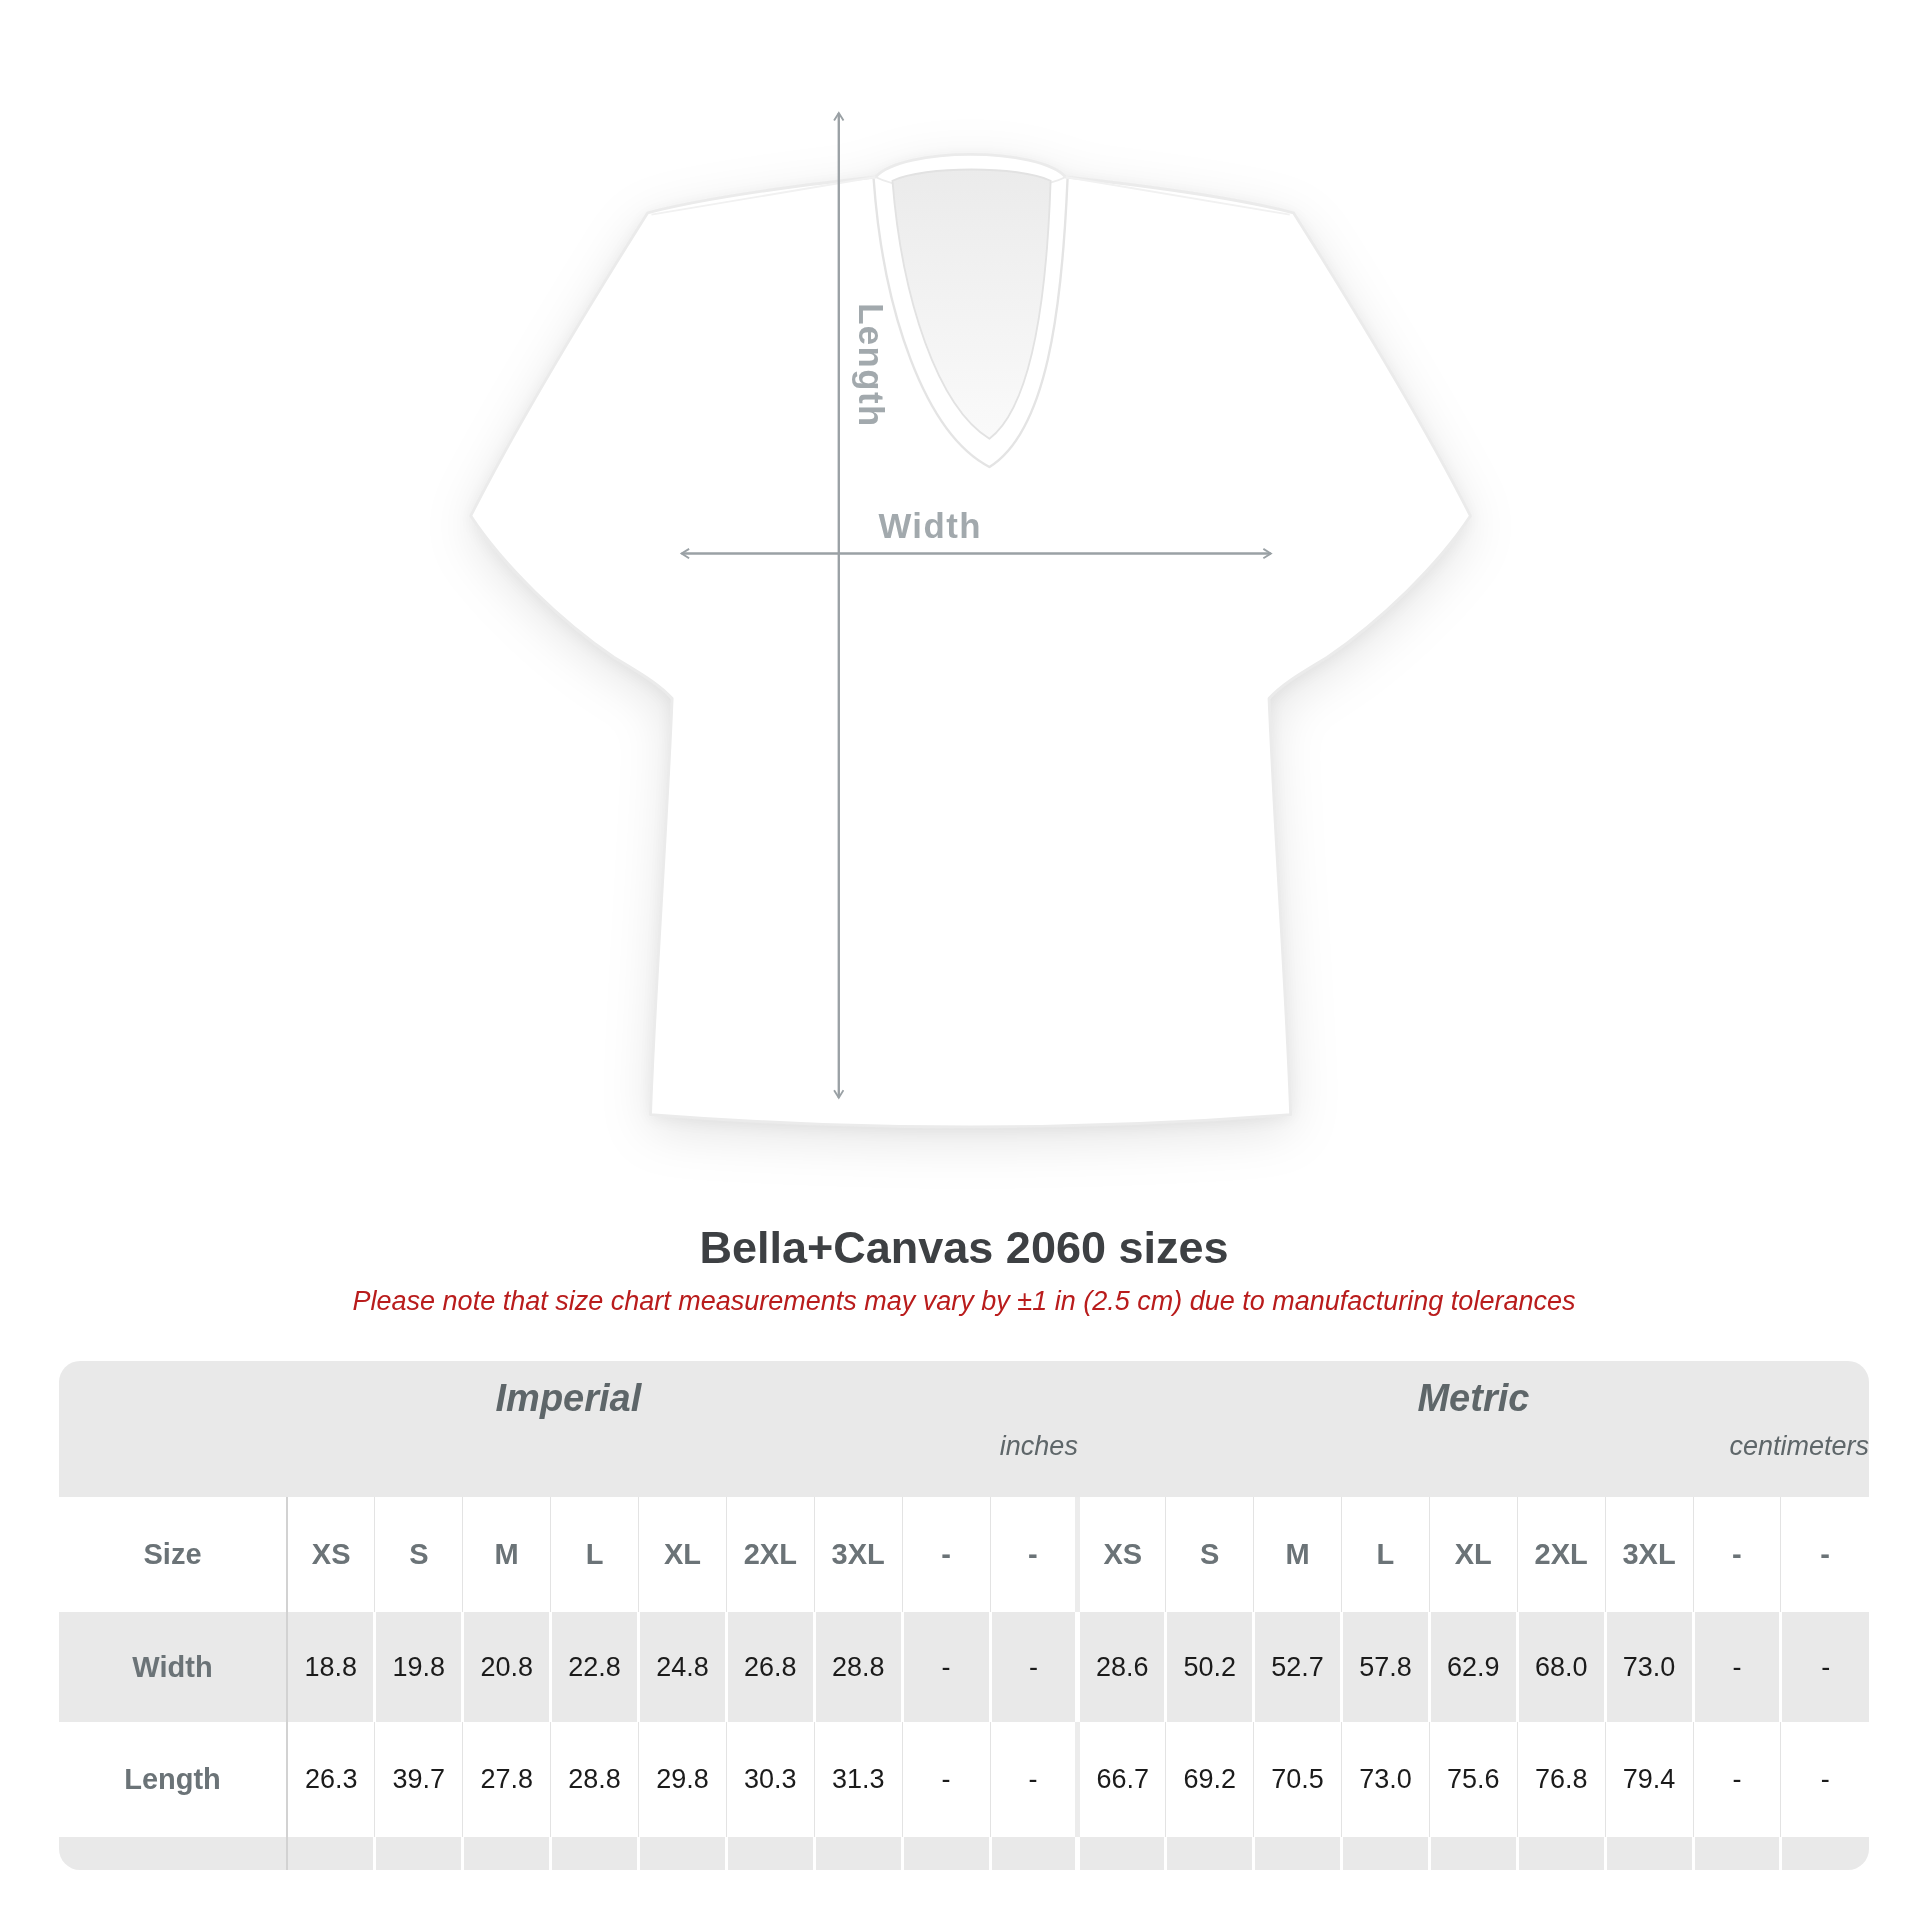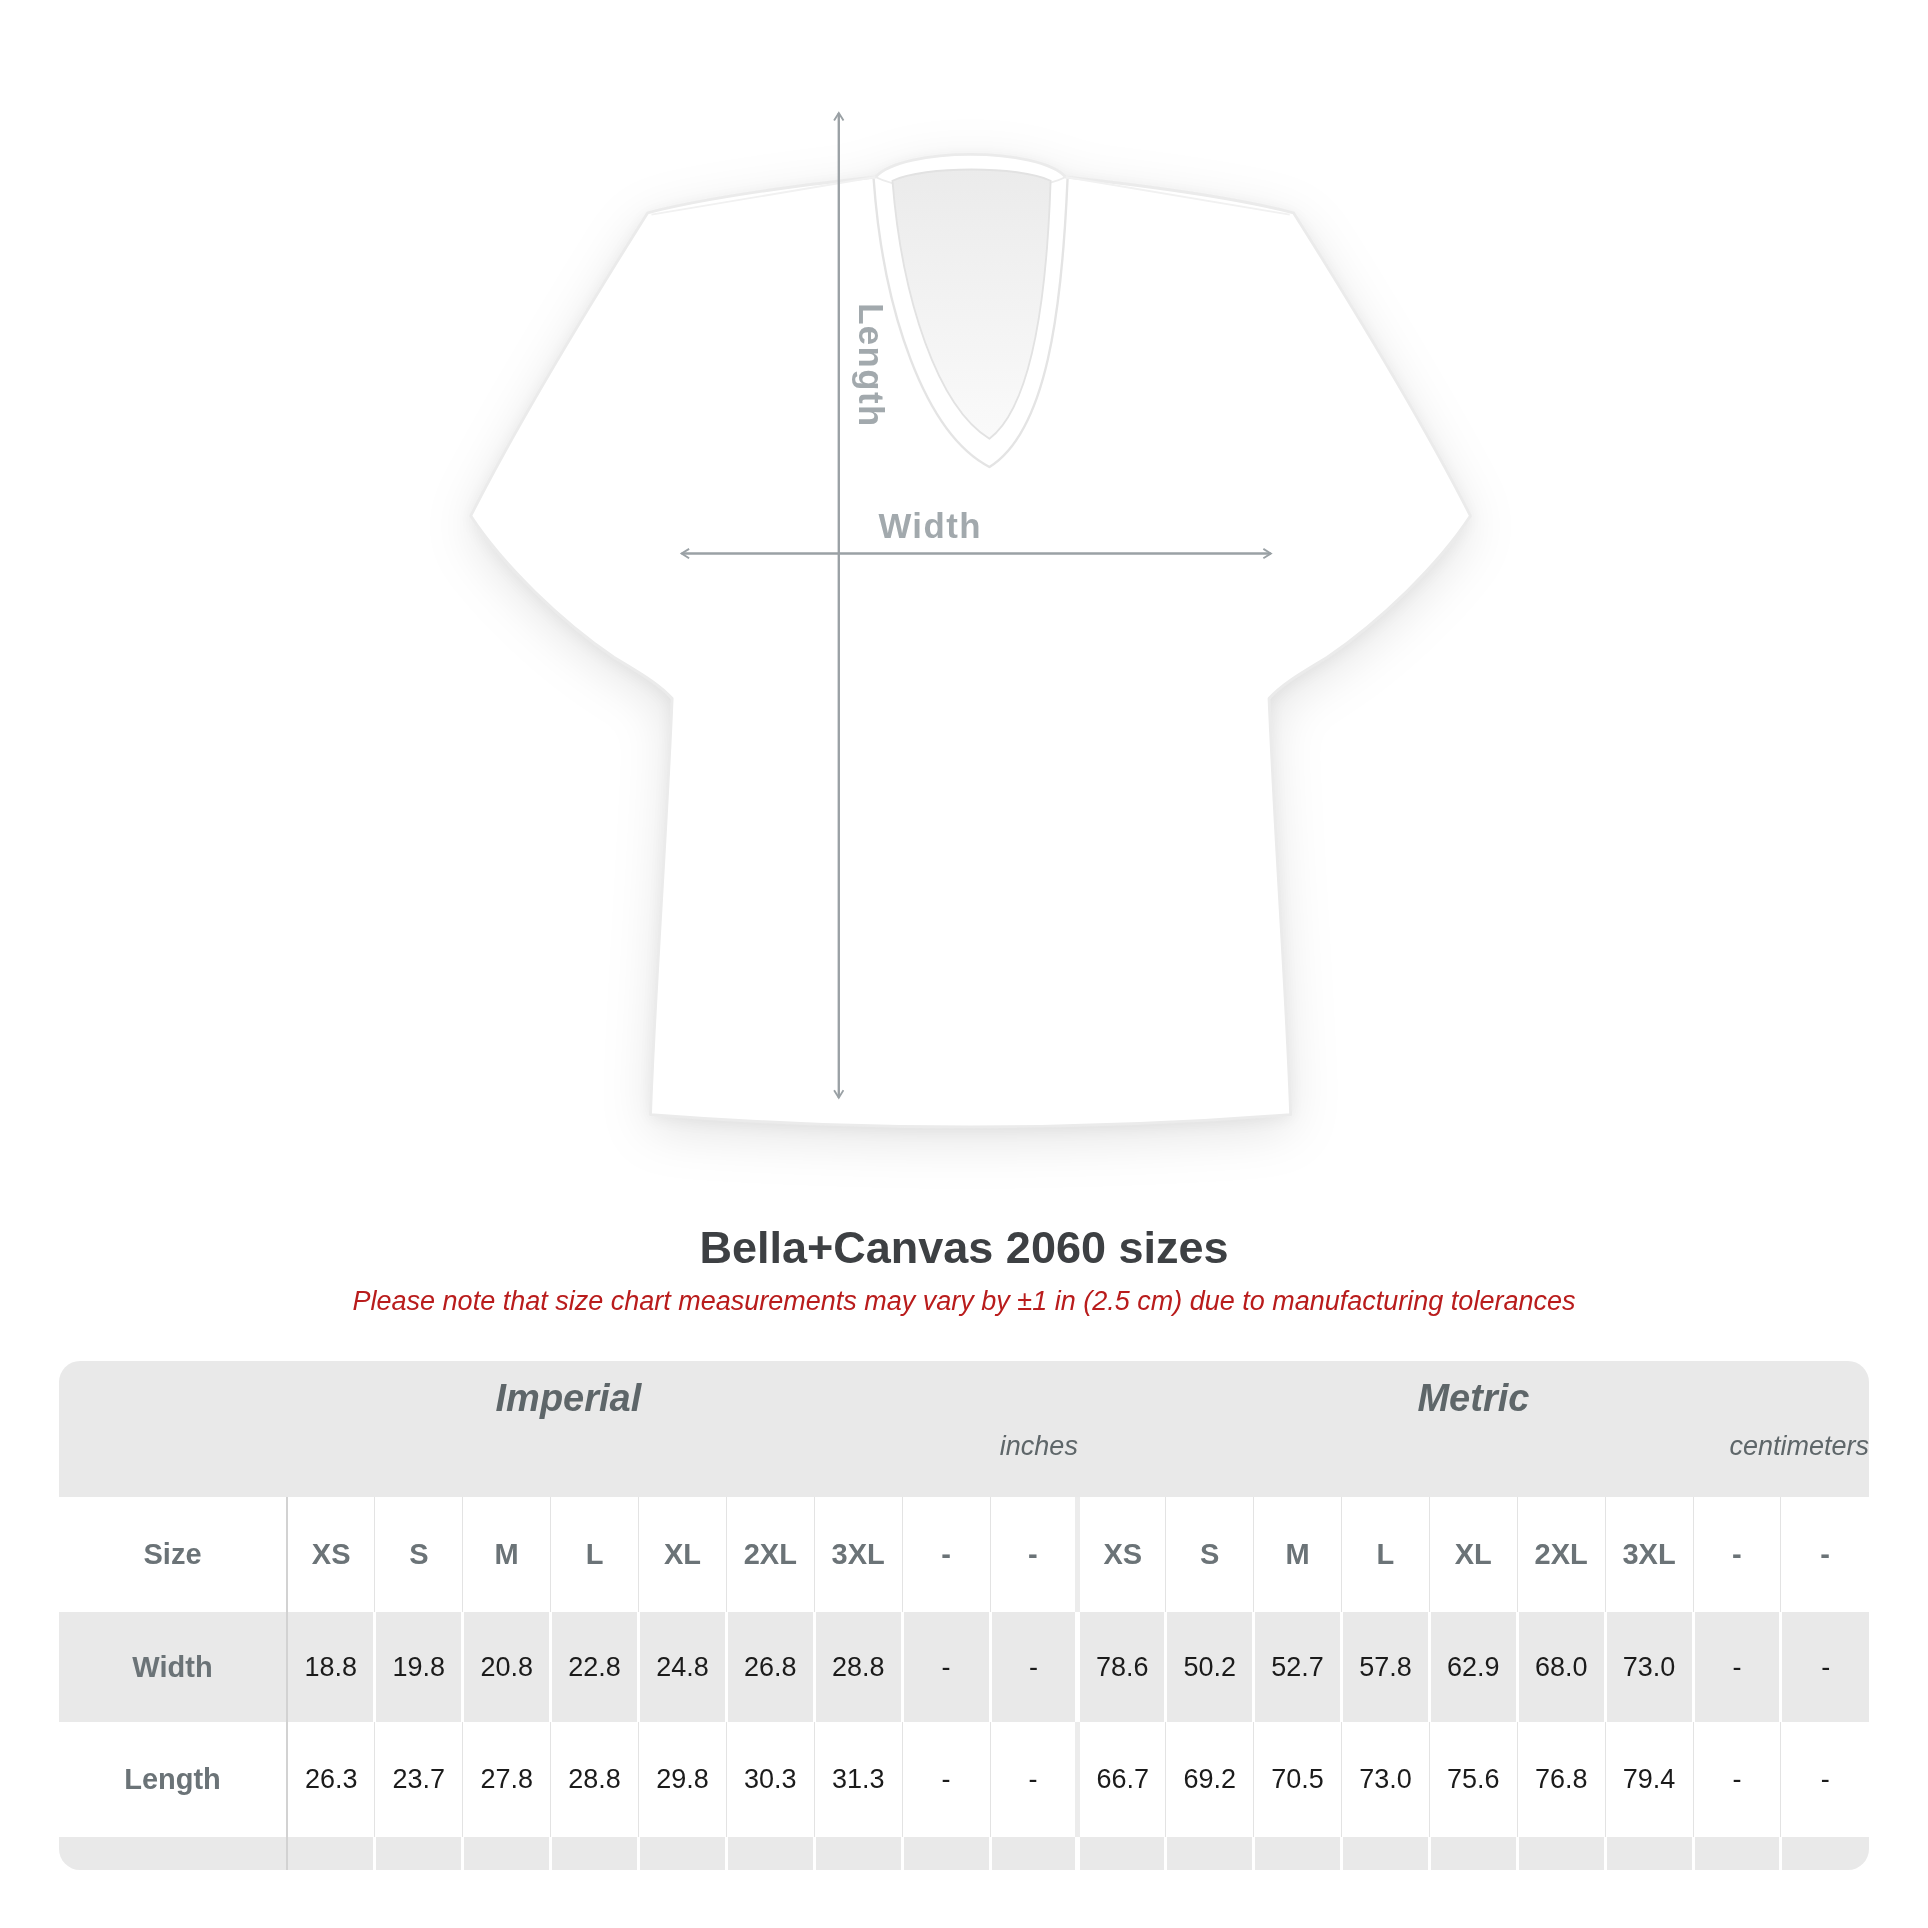--- a/index.html
+++ b/index.html
@@ -174,35 +174,35 @@
       <th class="row-label">Width</th>
       <td class="val">18.8</td>
       <td class="val">19.8</td>
       <td class="val">20.8</td>
       <td class="val">22.8</td>
       <td class="val">24.8</td>
       <td class="val">26.8</td>
       <td class="val">28.8</td>
       <td class="val">-</td>
       <td class="val">-</td>
-      <td class="val">78.6</td>
+      <td class="val">28.6</td>
       <td class="val">50.2</td>
       <td class="val">52.7</td>
       <td class="val">57.8</td>
       <td class="val">62.9</td>
       <td class="val">68.0</td>
       <td class="val">73.0</td>
       <td class="val">-</td>
       <td class="val">-</td>
     </tr>
 
     <tr class="r-white">
       <th class="row-label">Length</th>
       <td class="val">26.3</td>
-      <td class="val">23.7</td>
+      <td class="val">39.7</td>
       <td class="val">27.8</td>
       <td class="val">28.8</td>
       <td class="val">29.8</td>
       <td class="val">30.3</td>
       <td class="val">31.3</td>
       <td class="val">-</td>
       <td class="val">-</td>
       <td class="val">66.7</td>
       <td class="val">69.2</td>
       <td class="val">70.5</td>

